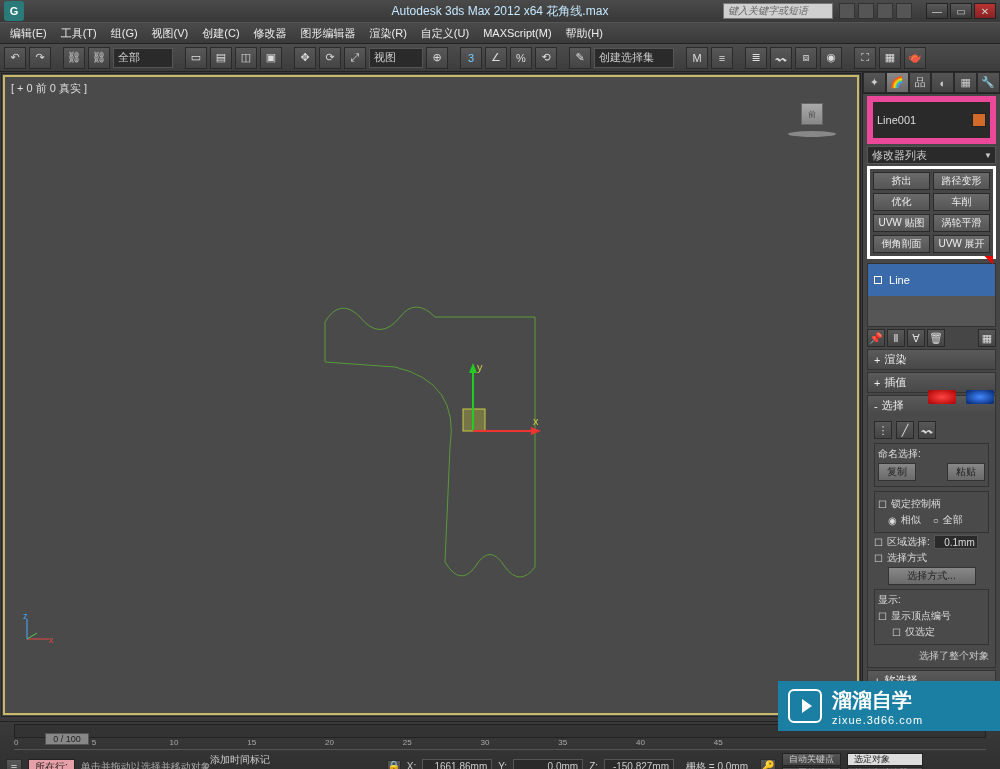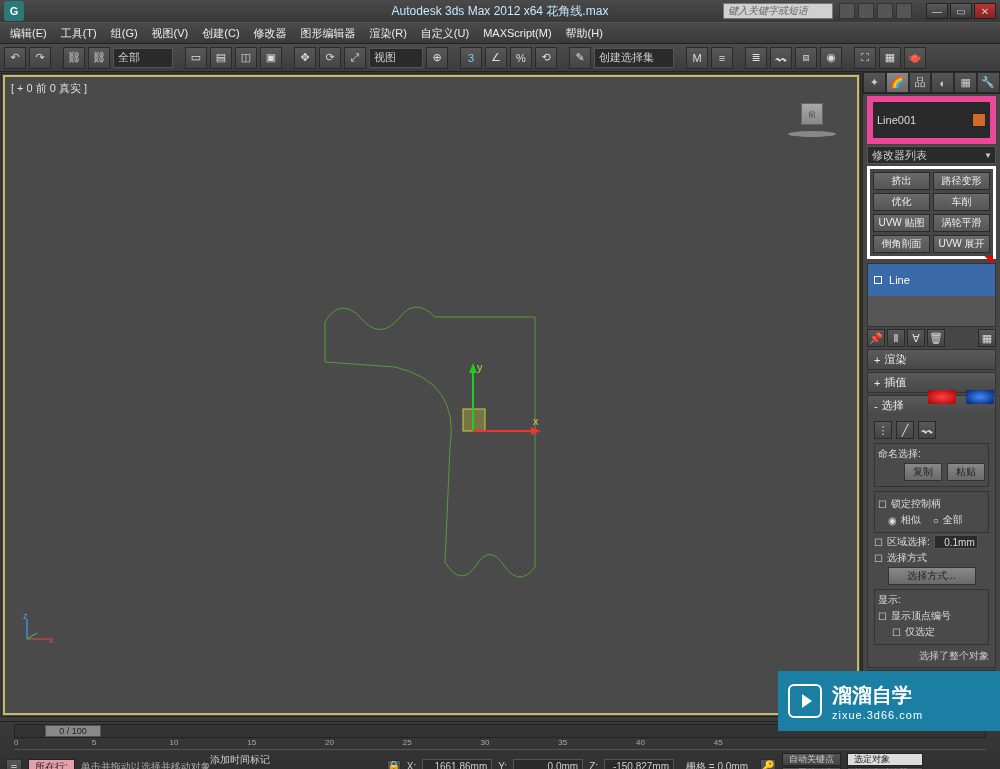--- a/index.html
+++ b/index.html
@@ -127,34 +127,34 @@
 .rollup-body .row { display: flex; align-items: center; gap: 4px; margin: 2px 0; }
 .pbtn {
   background: linear-gradient(#888,#6a6a6a); border: 1px solid #333; padding: 1px 8px; font-size: 10px; color: #222;
 }
 .spinner {
   background: #2a2a2a; border: 1px solid #555; width: 44px; height: 14px; font-size: 10px; color: #ddd;
   display: inline-flex; align-items: center; justify-content: flex-end; padding-right: 2px;
 }
 .sel-note { text-align: right; font-size: 10px; color: #ccc; margin-top: 4px; }
 .watermark {
-  position: absolute; right: 0; bottom: 38px; width: 222px; height: 60px;
+  position: absolute; right: 0; bottom: 38px; width: 222px; height: 50px;
   background: #1a7fa3; display: flex; align-items: center; padding: 0 10px; gap: 10px; z-index: 50;
 }
 .wm-logo { width: 34px; height: 34px; border: 2px solid #fff; border-radius: 6px; display: flex; align-items: center; justify-content: center; }
 .wm-logo::after { content:''; border-left: 10px solid #fff; border-top: 7px solid transparent; border-bottom: 7px solid transparent; margin-left: 3px; }
 .wm-text { color: #fff; }
 .wm-main { font-size: 20px; font-weight: bold; }
 .wm-sub { font-size: 11px; letter-spacing: 1px; }
 .footer {
   position: absolute; bottom: 0; left: 0; right: 0; height: 48px;
   background: linear-gradient(#3a3a3a,#303030); border-top: 1px solid #222;
 }
 .timeslider { height: 14px; background: #333; position: relative; margin: 2px 14px 0; border: 1px solid #222; }
-.timeslider .thumb { position: absolute; left: 30px; width: 56px; height: 12px; background: #888; border: 1px solid #555; font-size: 9px; text-align: center; color:#222; }
+.timeslider .thumb { position: absolute; left: 30px; width: 44px; height: 12px; background: #888; border: 1px solid #555; font-size: 9px; text-align: center; color:#222;margin-top:8px; }
 .timeruler { height: 12px; margin: 0 14px; position: relative; font-size: 8px; color: #aaa; border-bottom: 1px solid #555; }
 .statusbar { display: flex; align-items: center; gap: 6px; padding: 3px 6px; font-size: 10px; color: #ccc; }
 .status-seg { background: linear-gradient(#555,#444); border: 1px solid #222; padding: 1px 6px; height: 16px; display: flex; align-items: center; }
 .coord { background: #2a2a2a; border: 1px solid #555; padding: 1px 4px; min-width: 70px; text-align: right; }
 .marks {
   position: absolute; right: 6px; top: 318px; display: flex; gap: 10px; z-index: 30;
 }
 .mark { width: 28px; height: 14px; border-radius: 2px; }
 .mark.red { background: radial-gradient(#f44,#a00); }
 .mark.blue { background: radial-gradient(#48f,#026); }
@@ -332,21 +332,21 @@
           <span>选择</span>
         </div>
       <div class="rollup-body">
         <div class="row">
           <div class="tbtn" style="width:18px;height:18px">⋮</div>
           <div class="tbtn" style="width:18px;height:18px">╱</div>
           <div class="tbtn" style="width:18px;height:18px">〰</div>
         </div>
         <div style="border:1px solid #333;padding:3px;margin-top:4px">
           <div>命名选择:</div>
-          <div class="row" style="justify-content:flex-end;gap:5px">
+          <div class="row" style="justify-content:space-between;gap:5px">
             <span class="pbtn">复制</span>
             <span class="pbtn">粘贴</span>
           </div>
         </div>
         <div style="border:1px solid #333;padding:3px;margin-top:4px">
           <div class="row">
               <span>☐</span>
               <span>锁定控制柄</span>
             </div>
           <div class="row" style="padding-left:10px">

